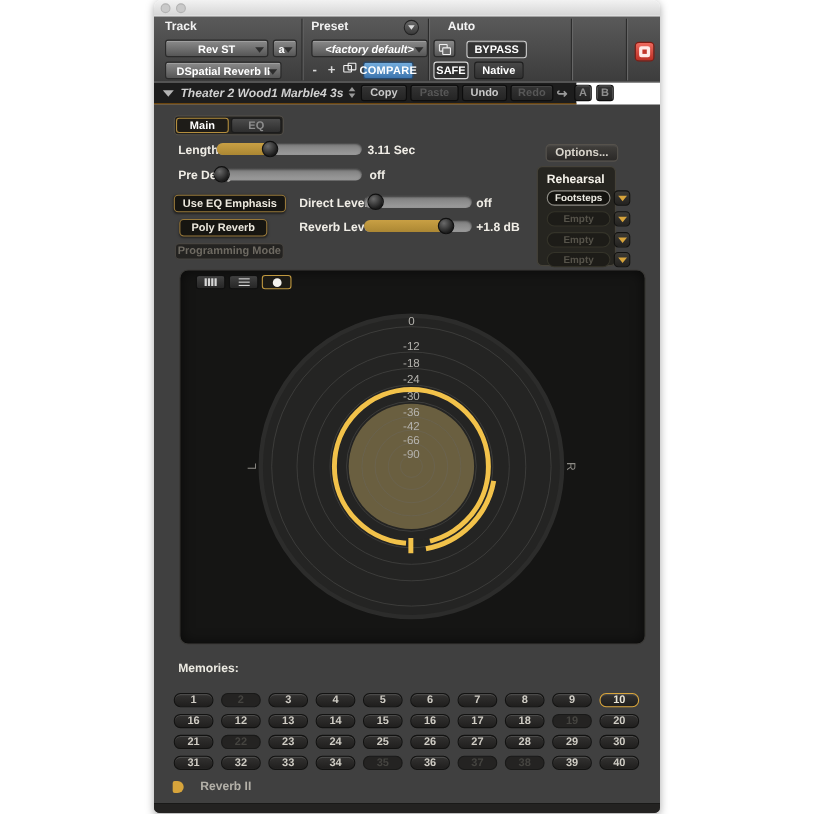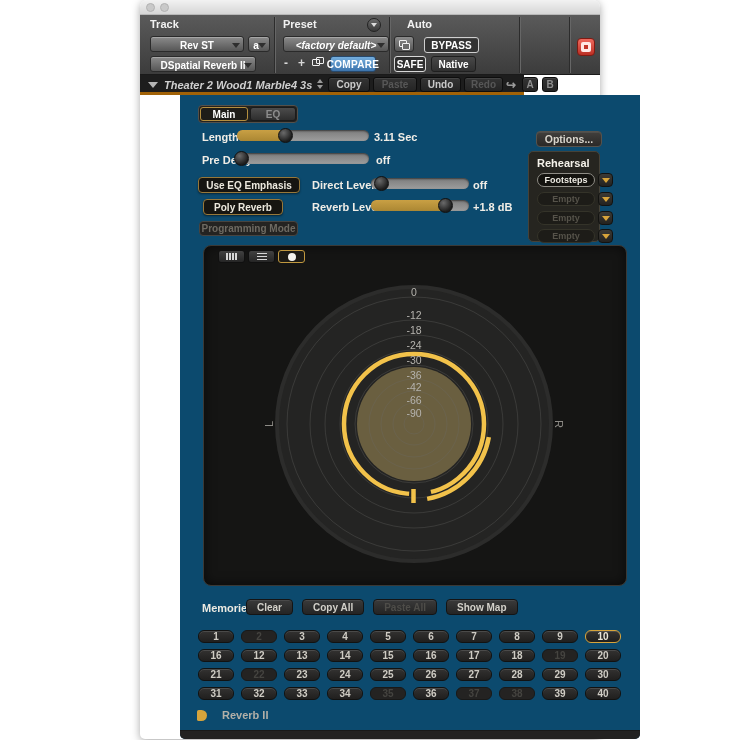--- a/index.html
+++ b/index.html
@@ -24,32 +24,32 @@
   .native { background:linear-gradient(#484848,#303030); border:1px solid #1f1f1f; }
   .compare { background:linear-gradient(#74aede,#3c74ad); border:1px solid #27486b; letter-spacing:.3px; }
   .tiny-txt { position:absolute; color:#d8d8d8; font-size:12px; font-weight:bold; cursor:default; }
   .librarian { position:absolute; background:linear-gradient(#8b8b8b,#565656); border:1px solid #2a2a2a; border-radius:3px; }
   .lib-ico { position:absolute; border:1px solid #f0f0f0; border-radius:1px; }
   .target-btn { position:absolute; width:18px; height:18px; border-radius:4px; background:linear-gradient(#ef6a5e,#bb2f24); border:1px solid #7e1a12; }
   .target-btn .inner { position:absolute; left:3px; top:3px; width:10px; height:10px; border-radius:2px; background:#ffe9e6; }
   .target-btn .core { position:absolute; left:6px; top:6px; width:4px; height:4px; background:#c2362a; }
 
   
-  .settings-bar { position:absolute; left:0; top:75px; width:384px; height:20px; background:#1d1d1d; border-bottom:3px solid #a16207; }
+  .settings-bar { position:absolute; left:0; top:75px; width:384px; height:20px; background:#1d1d1d; border-bottom:1px solid #a16207; }
   .caret-down { position:absolute; width:0; height:0; border-left:5px solid transparent; border-right:5px solid transparent; border-top:6px solid #b5b5b5; }
   .preset-name { position:absolute; color:#cfcfcf; font-size:11px; font-style:italic; font-weight:bold; }
   .sb-btn { position:absolute; height:15px; background:linear-gradient(#343434,#242424); border:1px solid #0d0d0d; border-radius:3px; color:#c9c9c9; font-size:10px; font-weight:bold; display:flex; align-items:center; justify-content:center; box-shadow:inset 0 1px 0 rgba(255,255,255,.08); }
   .sb-btn.dim { color:#575757; }
   .spinner { position:absolute; display:flex; flex-direction:column; gap:2px; }
   .spin-up { width:0;height:0;border-left:3px solid transparent;border-right:3px solid transparent;border-bottom:4px solid #9a9a9a; }
   .spin-dn { width:0;height:0;border-left:3px solid transparent;border-right:3px solid transparent;border-top:4px solid #9a9a9a; }
   .return-ico { position:absolute; color:#9a9a9a; font-size:12px; font-weight:bold; }
 
   
-  .plugin-body { position:absolute; left:0; top:95px; width:460px; height:644px; background:#0c4a6e; border-radius:0 0 5px 5px;margin-left:40px; }
+  .plugin-body { position:absolute; left:0; top:95px; width:460px; height:644px; background:#404040; border-radius:0 0 5px 5px; }
   .bottom-strip { position:absolute; left:0; bottom:0; width:460px; height:9px; background:#232221; border-top:1px solid #191918; border-radius:0 0 5px 5px; }
 
   .tabs-wrap { position:absolute; left:18px; top:105px; display:flex; gap:2px; padding:1px; border:1px solid #54504a; border-radius:4px; background:#23221f; }
   .tab { height:14px; border-radius:3px; font-size:10px; font-weight:bold; display:flex; align-items:center; justify-content:center; }
   .tab.active { width:48px; background:#1e1c18; border:1px solid #b48e3e; color:#fff; }
   .tab.inactive { width:46px; background:linear-gradient(#4c4c4c,#2e2e2e); border:1px solid #1b1b1b; color:#8d8d8d; }
 
   .ctl-label { position:absolute; color:#f0ede6; font-size:11px; font-weight:bold; }
   .ctl-value { position:absolute; color:#f0ede6; font-size:11px; font-weight:bold; white-space:nowrap; }
 
@@ -286,26 +286,20 @@
           <text x="210" y="132.5" text-anchor="middle" fill="#b5b3ae" font-size="10.5" font-family="Liberation Sans, sans-serif">-36</text>
           <text x="210" y="144.5" text-anchor="middle" fill="#b5b3ae" font-size="10.5" font-family="Liberation Sans, sans-serif">-42</text>
           <text x="210" y="157.5" text-anchor="middle" fill="#b5b3ae" font-size="10.5" font-family="Liberation Sans, sans-serif">-66</text>
           <text x="210" y="170.5" text-anchor="middle" fill="#b5b3ae" font-size="10.5" font-family="Liberation Sans, sans-serif">-90</text>
           <text x="65" y="182" text-anchor="middle" fill="#8d8b86" font-size="11" font-family="Liberation Sans, sans-serif" transform="rotate(-90 65 178)">L</text>
           <text x="355" y="182" text-anchor="middle" fill="#8d8b86" font-size="11" font-family="Liberation Sans, sans-serif" transform="rotate(90 355 178)">R</text>
         </svg>
     </div>
 
     <div class="mem-label" style="left:22px;top:507px;">Memories:</div>
-    <div class="mem-actions" style="top:504px;" id="mem-actions">
-        <div class="mem-action">Clear</div>
-        <div class="mem-action">Copy All</div>
-        <div class="mem-action dim">Paste All</div>
-        <div class="mem-action">Show Map</div>
-      </div>
 
     <div class="mem-grid" style="top:535px;" id="mem-grid">
         <div class="mem-btn">1</div>
         <div class="mem-btn dimmed">2</div>
         <div class="mem-btn">3</div>
         <div class="mem-btn">4</div>
         <div class="mem-btn">5</div>
         <div class="mem-btn">6</div>
         <div class="mem-btn">7</div>
         <div class="mem-btn">8</div>

